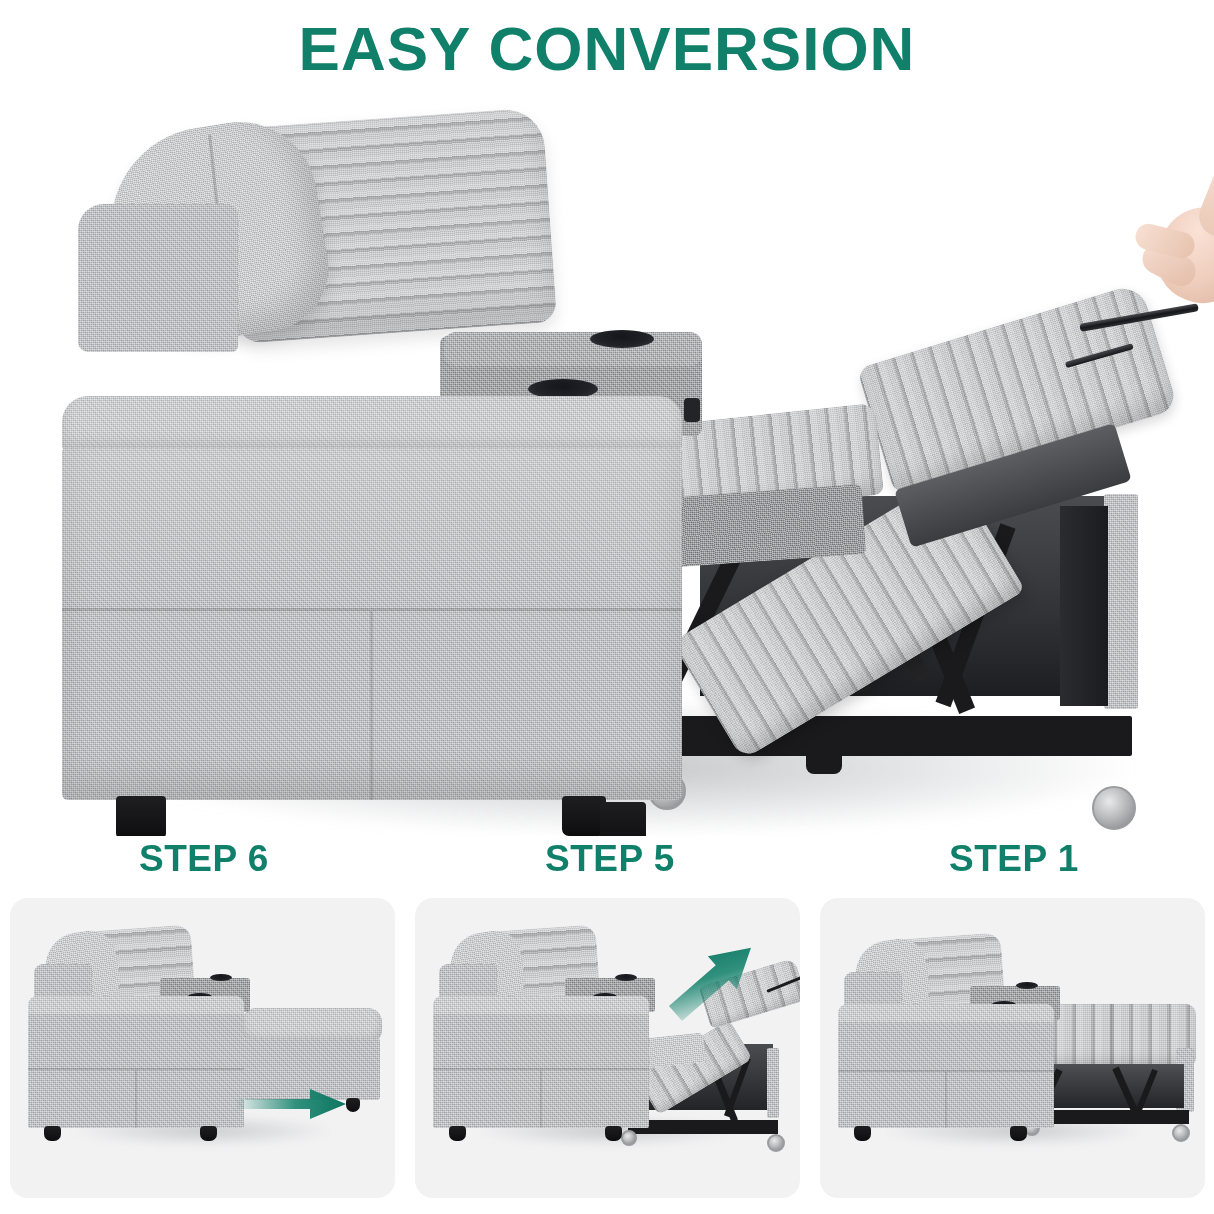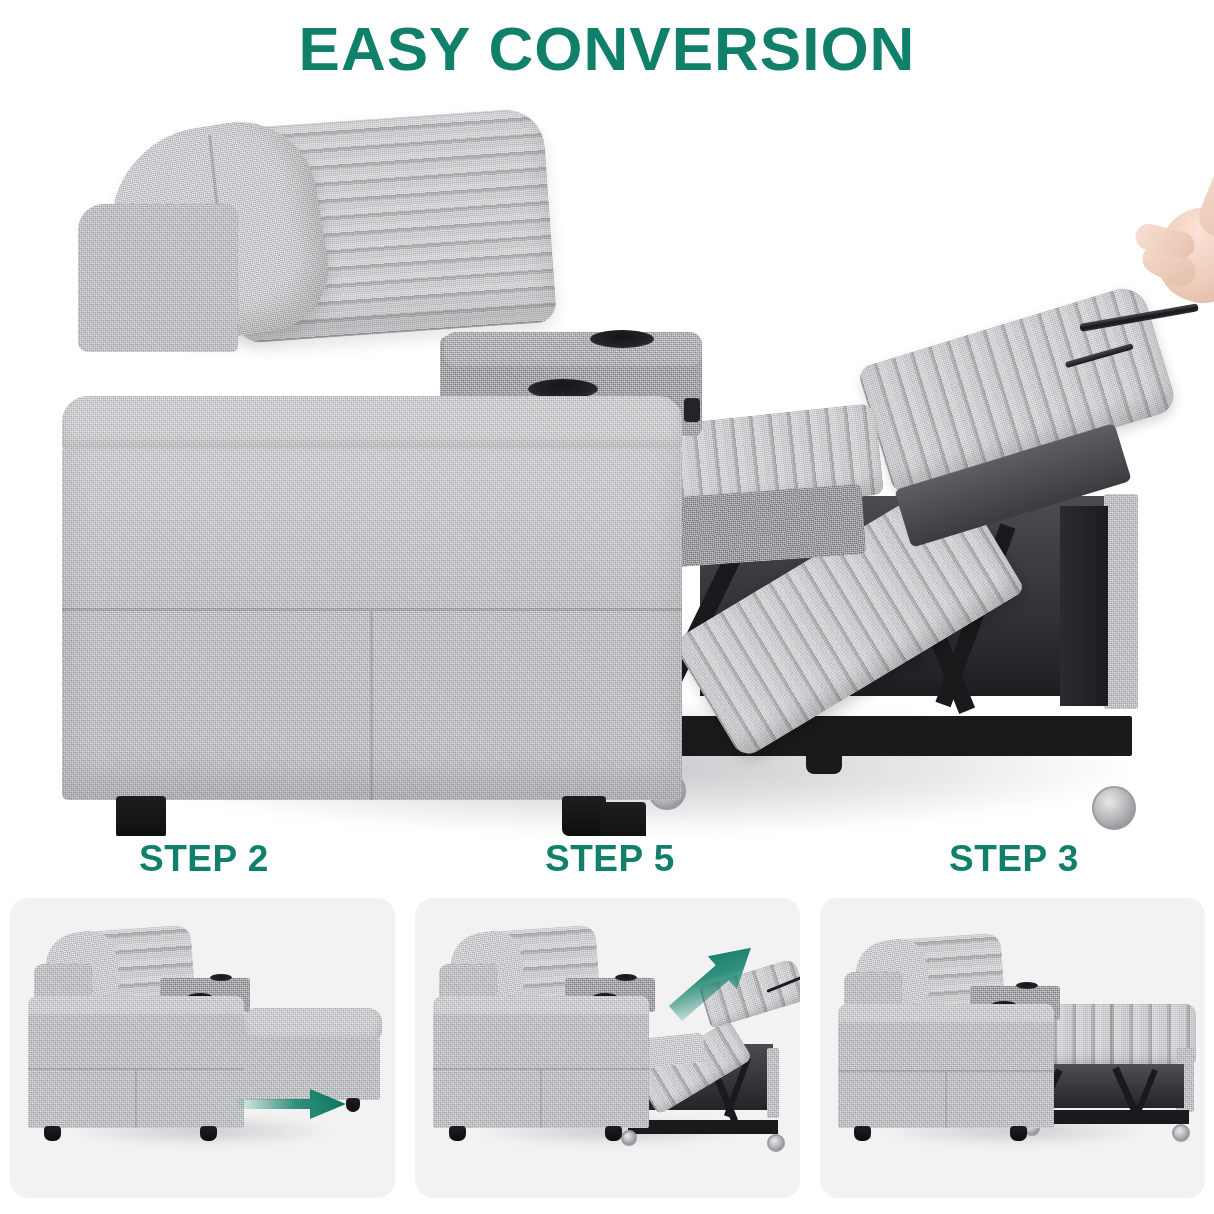--- a/index.html
+++ b/index.html
@@ -217,23 +217,23 @@
   <div style="position:absolute;left:62px;top:352px;width:620px;height:160px;
               background:linear-gradient(180deg,rgba(255,255,255,.18),rgba(255,255,255,0));"></div>
 
   <div class="foot" style="position:absolute;left:116px;top:700px;width:50px;height:44px;"></div>
   <div class="foot" style="position:absolute;left:562px;top:700px;width:44px;height:40px;"></div>
   <div class="foot" style="position:absolute;left:600px;top:706px;width:46px;height:44px;"></div>
 </div>
 
 <div id="steps">
 
-  <div class="step-label" style="left:8px;">STEP 2</div>
+  <div class="step-label" style="left:8px;">STEP 6</div>
   <div class="step-label" style="left:414px;">STEP 5</div>
-  <div class="step-label" style="left:818px;">STEP 3</div>
+  <div class="step-label" style="left:818px;">STEP 1</div>
 
   <div class="card" style="left:10px;">
     <div class="sh"></div>
 
     <div class="fab fab-l" style="position:absolute;left:232px;top:110px;width:140px;height:36px;
                 border-radius:14px;box-shadow:inset 0 -5px 9px rgba(0,0,0,.12);"></div>
     <div class="fab fab-m" style="position:absolute;left:234px;top:140px;width:136px;height:62px;border-radius:3px;"></div>
     <div class="foot" style="position:absolute;left:336px;top:200px;width:14px;height:14px;"></div>
 
     <div class="fab fab-l ribv" style="position:absolute;left:78px;top:30px;width:105px;height:74px;

